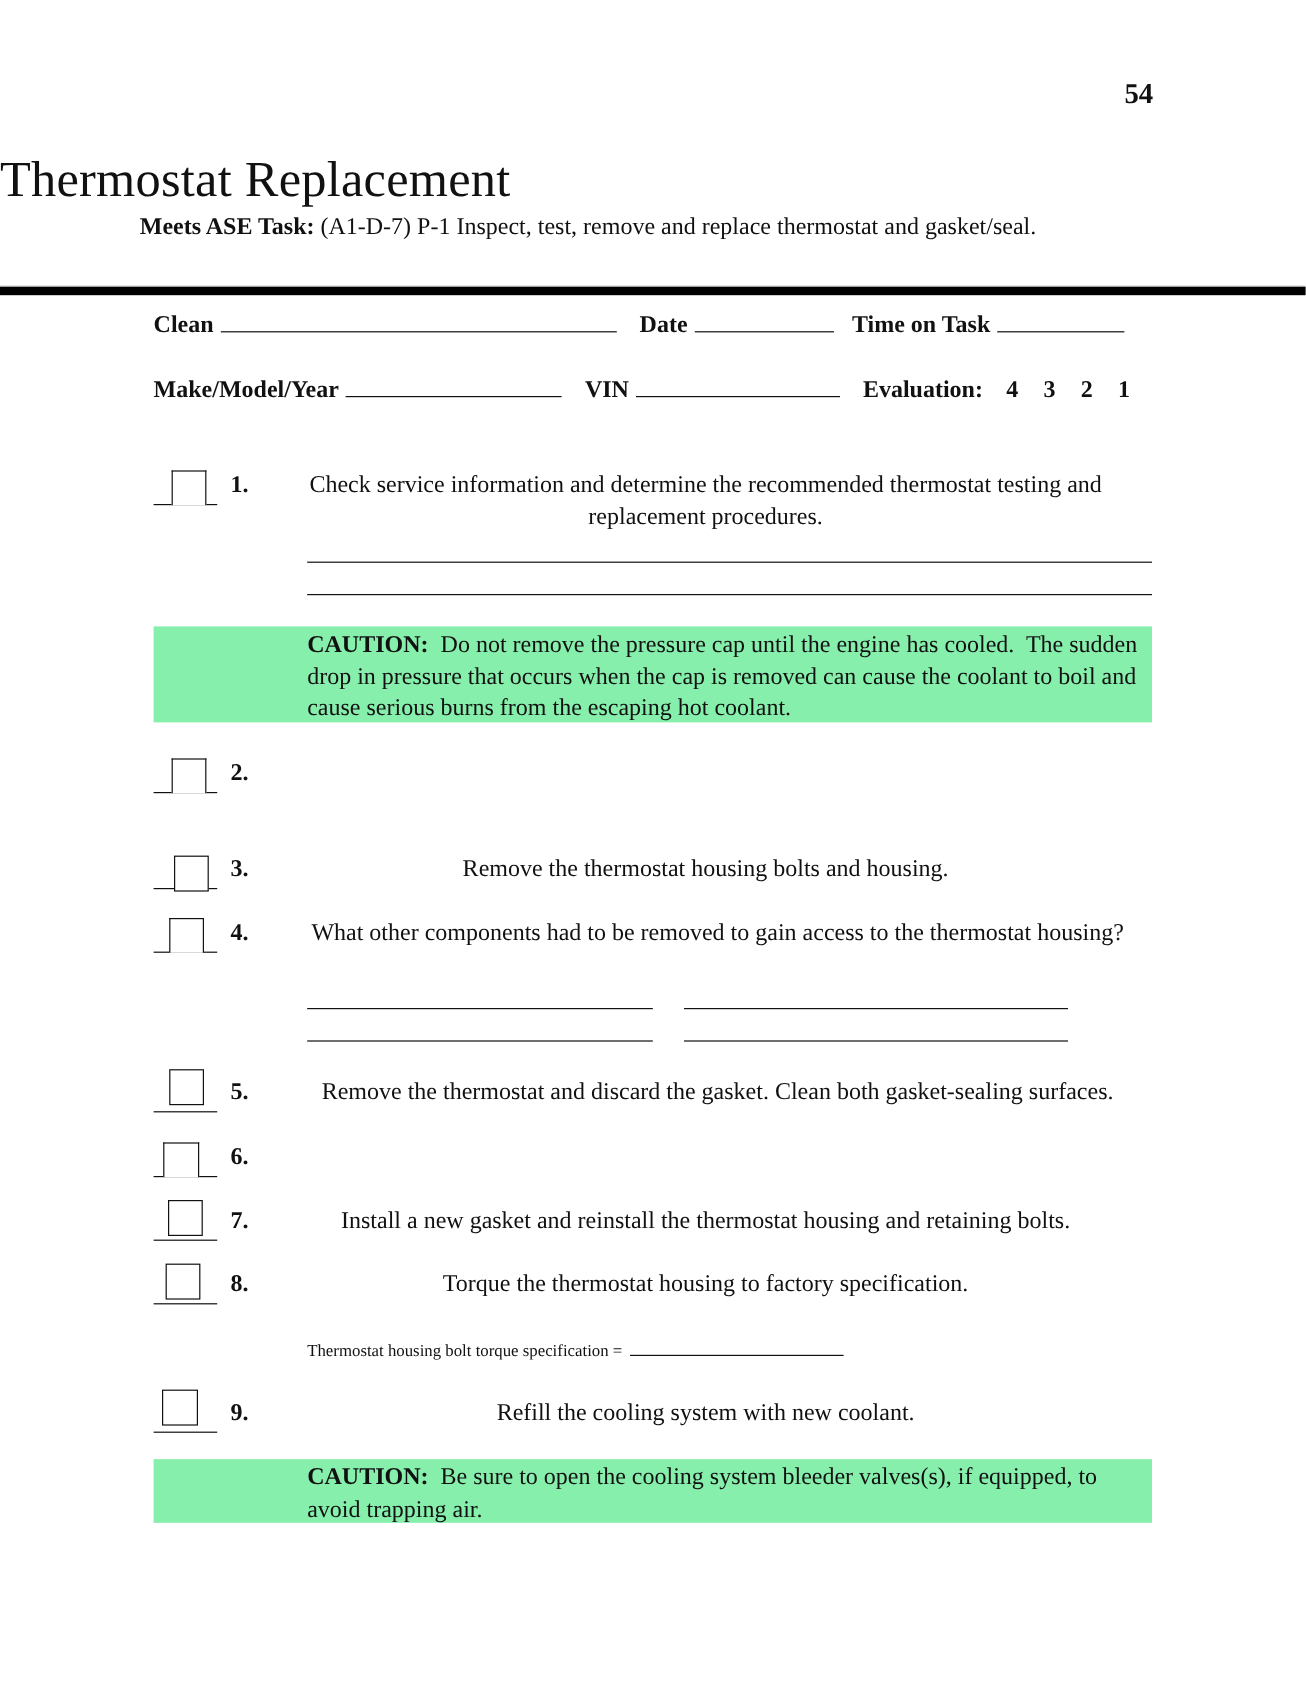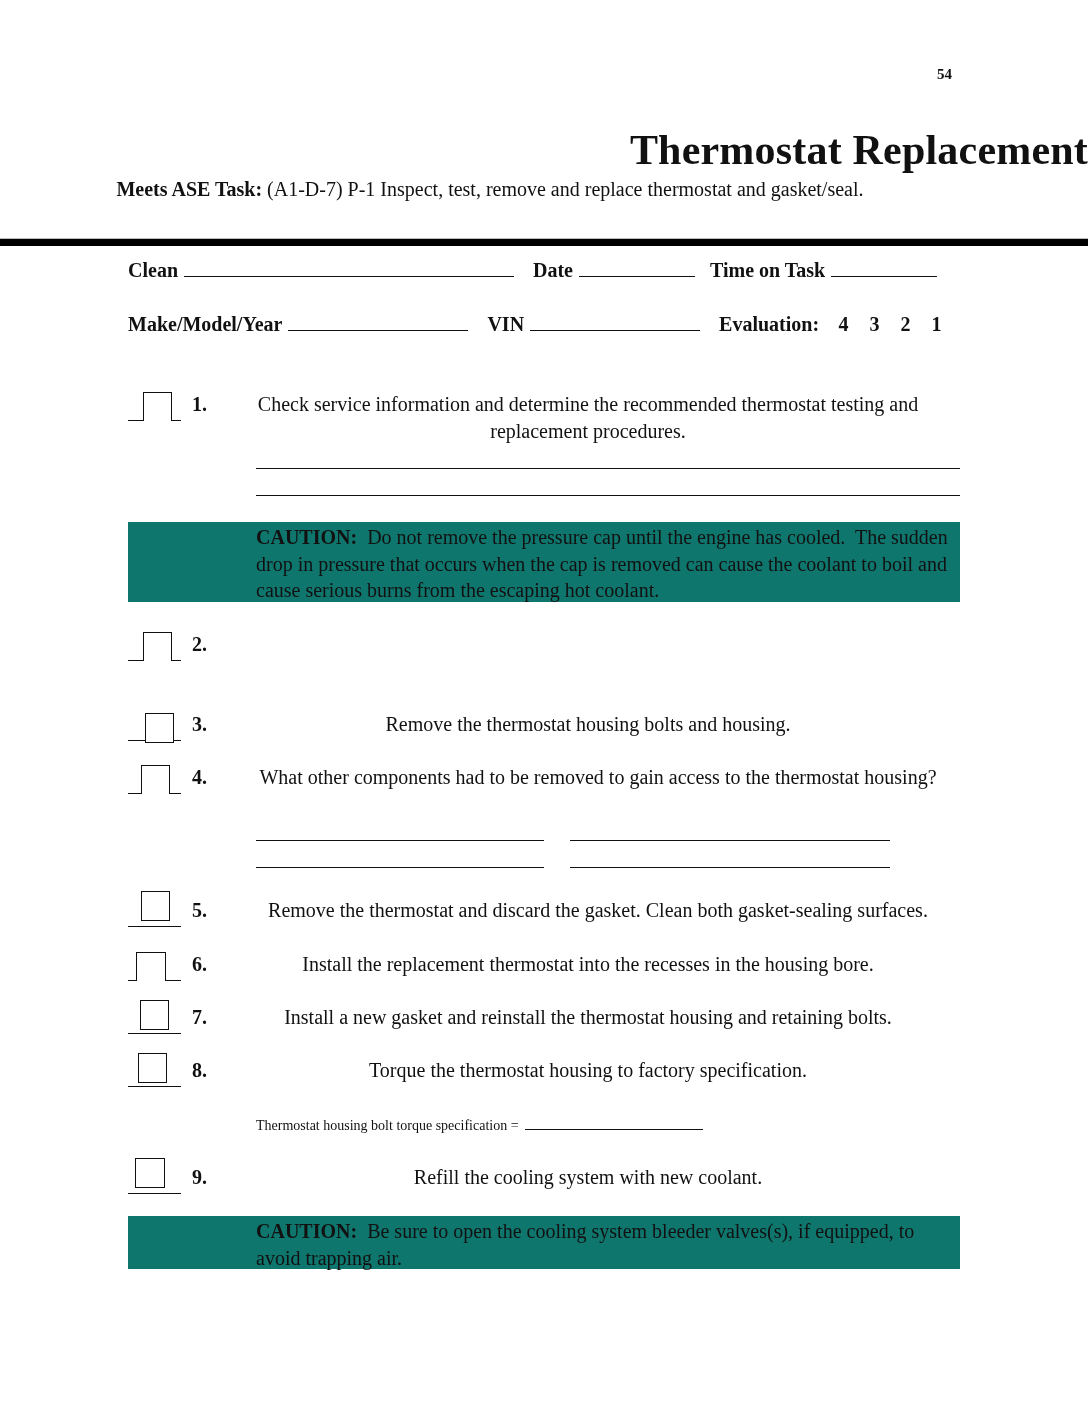--- a/index.html
+++ b/index.html
@@ -1,35 +1,35 @@
 <!DOCTYPE html>
 <html><head>
 <meta charset="utf-8">
 <style>
   html, body { margin: 0; padding: 0; background: #ffffff; }
   body { width: 1088px; height: 1408px; position: relative; overflow: hidden;
          font-family: "Liberation Serif", "DejaVu Serif", serif; color: #111; }
   .abs { position: absolute; }
-  .page-num { left: 937px; top: 66px; font-size: 15px; font-weight: bold; }
-  .title { left: 0; width: 1088px; top: 126px; text-align: right; font-size: 42px; font-weight: bold; letter-spacing: 0.2px; }
+  .page-num { left: 937px; top: 66px; font-size: 24px; font-weight: bold; }
+  .title { left: 0; width: 1088px; top: 126px; text-align: left; font-size: 42px; font-weight: normal; letter-spacing: 0.2px; }
   .subtitle { left: 0; width: 980px; top: 178px; text-align: center; font-size: 20px; }
   .subtitle b { font-weight: bold; }
   .rule-top { left: 0; top: 239px; width: 1088px; height: 7px; background: #000; }
   .rule-gray { left: 0; top: 238px; width: 1088px; height: 1px; background: #bbb; }
   .field-row { font-size: 20px; font-weight: bold; white-space: nowrap; }
   .blank { display: inline-block; border-bottom: 1.5px solid #111; height: 18px; vertical-align: baseline; margin-left: 6px; }
   .eval-num { display: inline-block; width: 31px; text-align: center; }
   .step { left: 128px; font-size: 20px; line-height: 26.5px; }
   .check-wrap { position: absolute; left: 0; top: -2px; width: 54px; height: 32px; }
   .check-line { position: absolute; left: 0; bottom: 0; width: 53px; height: 1.5px; background: #111; }
   .check-box { position: absolute; left: 15px; bottom: 0; width: 29px; height: 29px; border: 1.5px solid #111; border-bottom: none; box-sizing: border-box; background: #fff; }
   .step-num { position: absolute; left: 64px; top: 0; font-weight: bold; }
   .step-text { position: absolute; left: 90px; top: 0; width: 740px; text-align: center; }
   .answer-line { border-bottom: 1.5px solid #111; height: 0; }
-  .caution { left: 128px; width: 832px; background: #0f766e; font-size: 20px; line-height: 26.5px; }
+  .caution { left: 128px; width: 832px; background: #86efac; font-size: 20px; line-height: 26.5px; }
   .caution-text { padding-left: 128px; padding-right: 4px; }
   .caution b { font-weight: bold; }
   .torque { left: 256px; font-size: 14px; white-space: nowrap; }
 </style>
 </head>
 <body>
 
 <div class="abs page-num">54</div>
 <div class="abs title">Thermostat Replacement</div>
 <div class="abs subtitle">
@@ -105,21 +105,20 @@
   <span class="step-num">5.</span>
   <span class="step-text" style="width:760px;">Remove the thermostat and discard the gasket.  Clean both gasket-sealing surfaces.</span>
 </div>
 
 <div class="abs step" style="top:951px; width:832px; height:30px;">
   <div class="check-wrap">
       <div class="check-line"></div>
       <div class="check-box" style="left:8px; width:30px;"></div>
     </div>
   <span class="step-num">6.</span>
-  <span class="step-text">Install the replacement thermostat into the recesses in the housing bore.</span>
 </div>
 
 <div class="abs step" style="top:1004px; width:832px; height:30px;">
   <div class="check-wrap">
       <div class="check-line"></div>
       <div class="check-box" style="left:12px; height:30px; border-bottom:1.5px solid #111; bottom:4px;"></div>
     </div>
   <span class="step-num">7.</span>
   <span class="step-text">Install a new gasket and reinstall the thermostat housing and retaining bolts.</span>
 </div>

